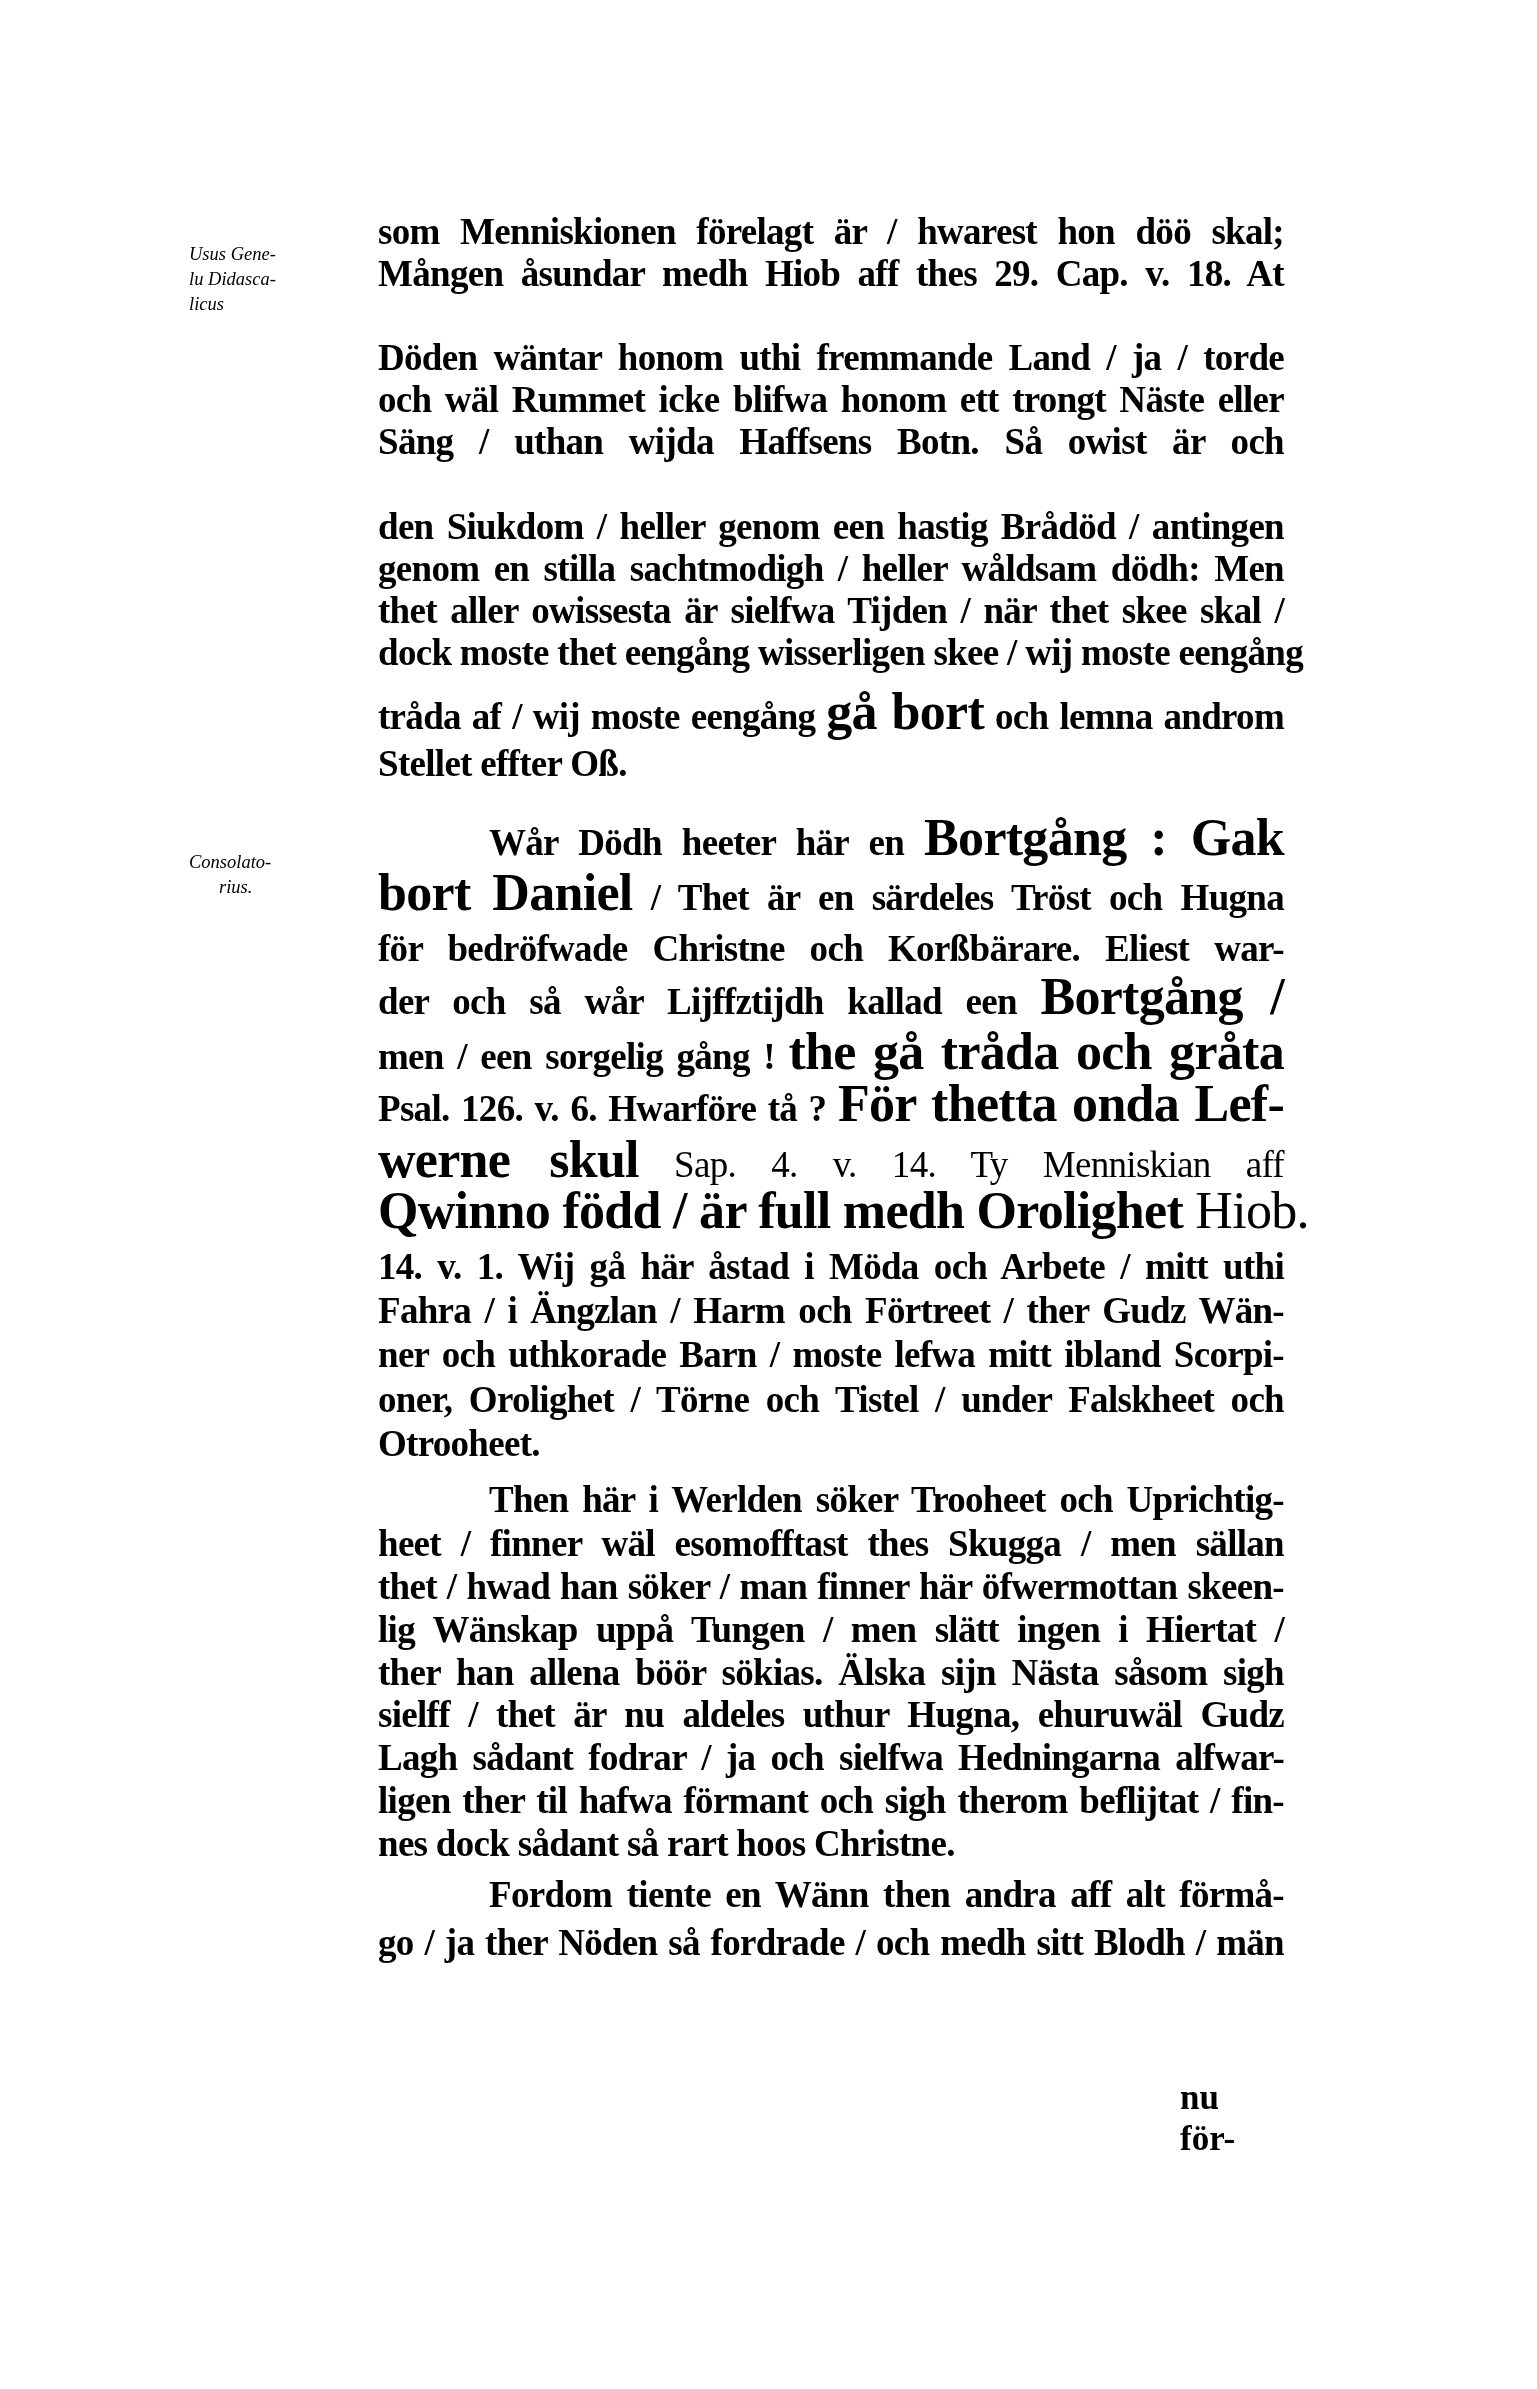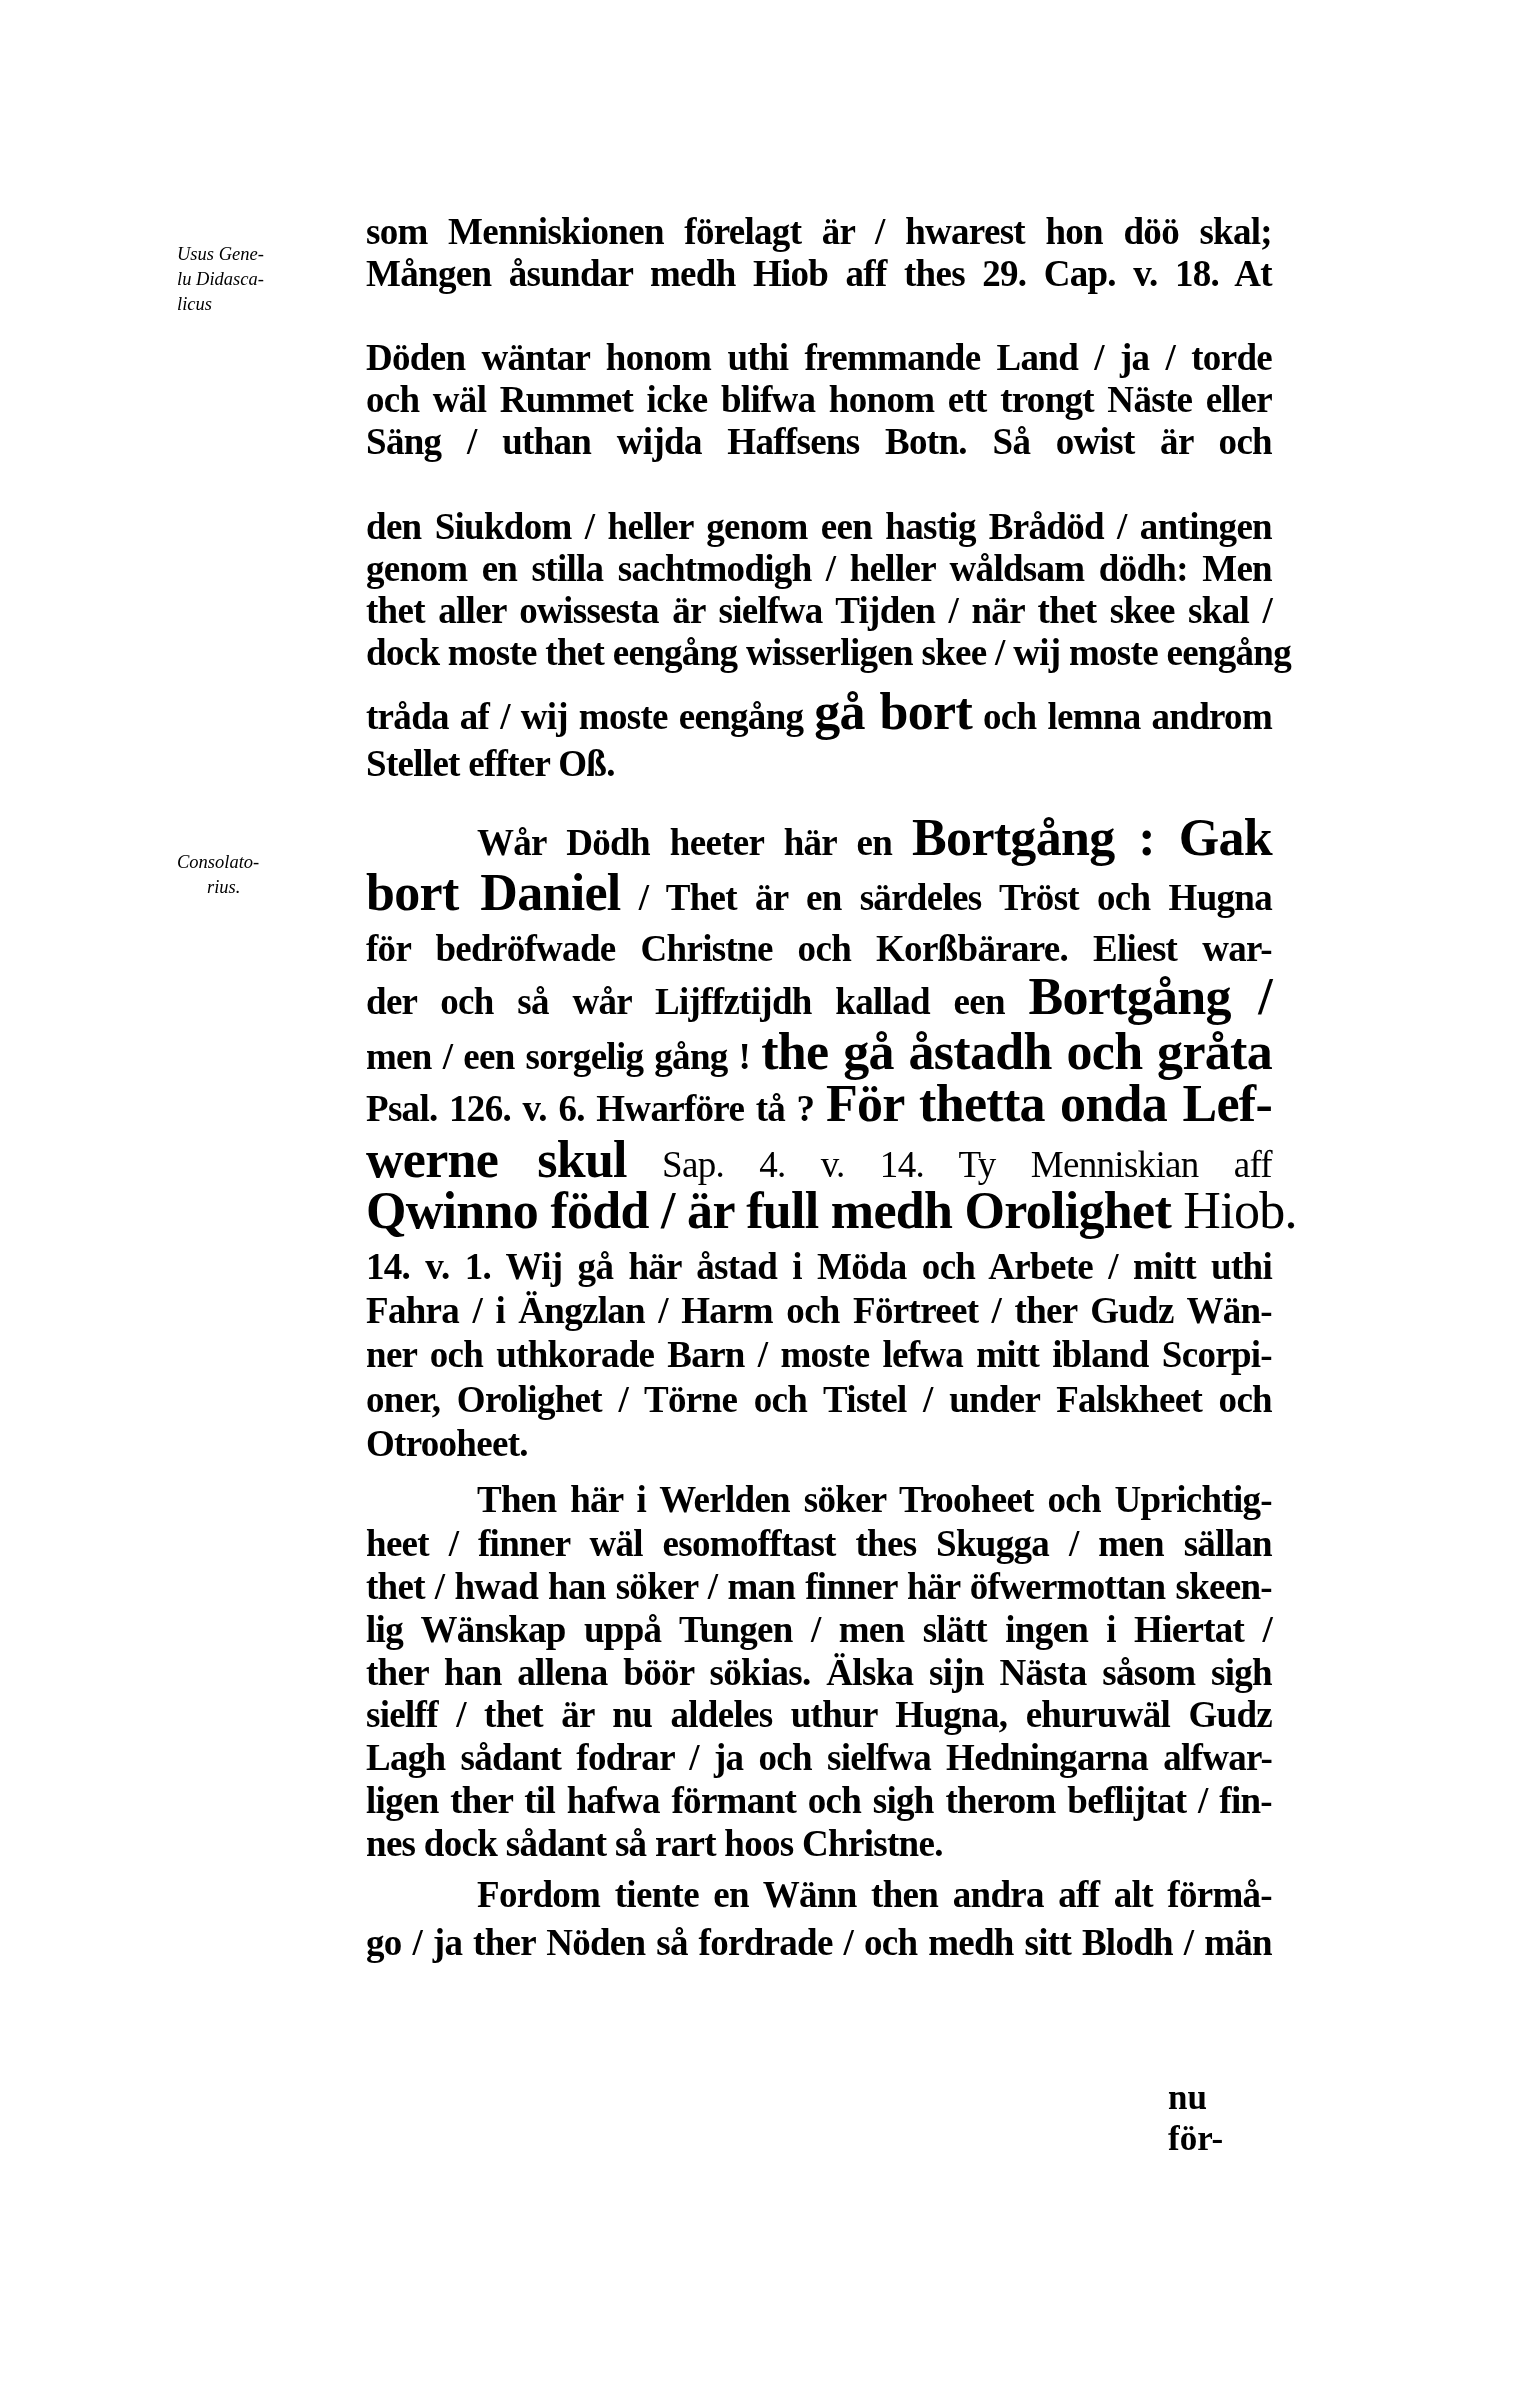--- a/index.html
+++ b/index.html
@@ -1,18 +1,18 @@
 <!DOCTYPE html>
 <html style="font-size:12px"><head>
 <meta charset="utf-8">
 <style>
   html, body { margin: 0; padding: 0; background: #ffffff; }
   body { width: 1538px; height: 2389px; position: relative; overflow: hidden;
          font-family: "DejaVu Serif", serif; color: #000; }
-  .page { position: absolute; left: 0; top: 0; width: 1258px; height: 2389px; text-decoration: underline; }
+  .page { position: absolute; left: 12px; top: 0; width: 1258px; height: 2389px; text-decoration: underline; }
   .margin-note { position: absolute; left: 177px; width: 129px;
                  font-family: "Liberation Serif", serif; font-style: italic;
                  font-size: 18.5px; line-height: 25px; }
   .line { position: absolute; left: 366px; width: 906px; white-space: nowrap;
           font-family: "Liberation Serif", serif; font-weight: bold;
           font-size: 37px; line-height: 41px; letter-spacing: -0.7px;
           text-align: justify; text-align-last: justify; }
   .line.last { text-align-last: left; }
   .line.indent { padding-left: 111px; width: 795px; }
   .big { font-size: 52px; }
@@ -54,21 +54,21 @@
     <span>Wår Dödh heeter här en </span><span class="big">Bortgång : Gak</span>
   </div>
   <div class="line" style="top:872px;">
     <span class="big">bort Daniel</span><span> / Thet är en särdeles Tröst och Hugna</span>
   </div>
   <div class="line" style="top:928px;">för bedröfwade Christne och Korßbärare. Eliest war-</div>
   <div class="line" style="top:976px;">
     <span>der och så wår Lijffztijdh kallad een </span><span class="big">Bortgång /</span>
   </div>
   <div class="line" style="top:1031px;">
-    <span>men / een sorgelig gång ! </span><span class="big">the gå åstadh och gråta</span>
+    <span>men / een sorgelig gång ! </span><span class="big">the gå tråda och gråta</span>
   </div>
   <div class="line" style="top:1083px;">
     <span>Psal. 126. v. 6. Hwarföre tå ? </span><span class="big">För thetta onda Lef-</span>
   </div>
   <div class="line" style="top:1139px;">
     <span class="big">werne skul</span><span class="roman"> Sap. 4. v. 14. Ty Menniskian aff</span>
   </div>
   <div class="line" style="top:1190px;">
     <span class="big">Qwinno född / är full medh Orolighet</span><span class="roman big"> Hiob.</span>
   </div>

